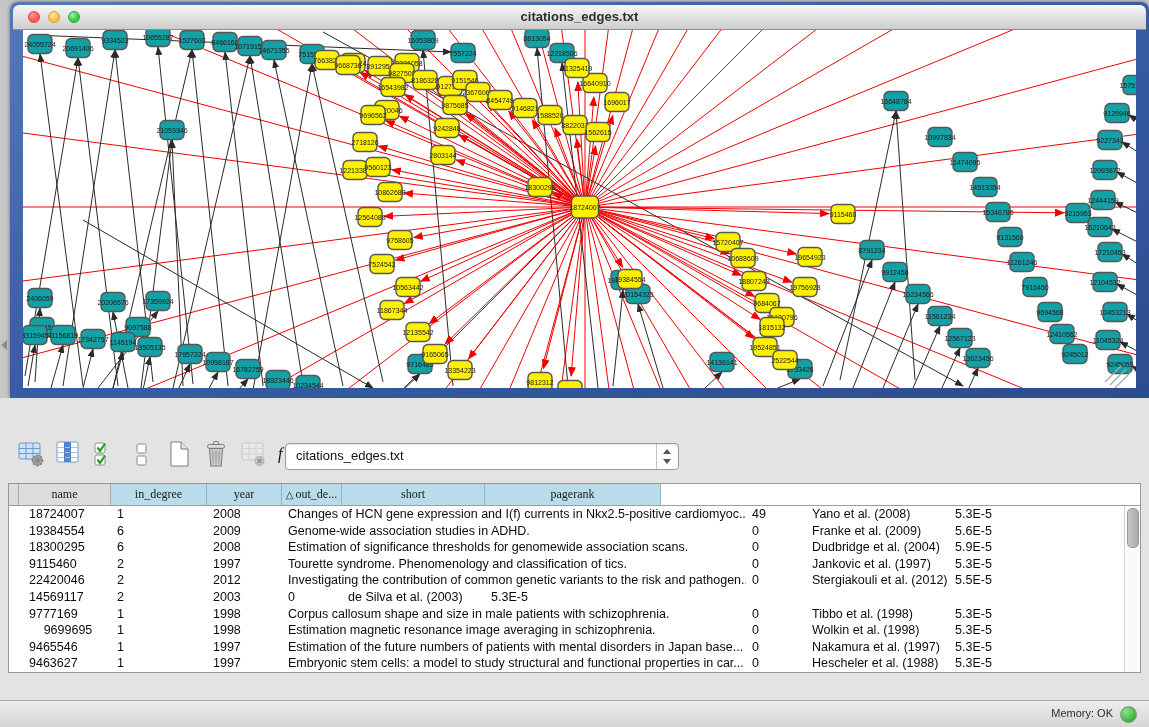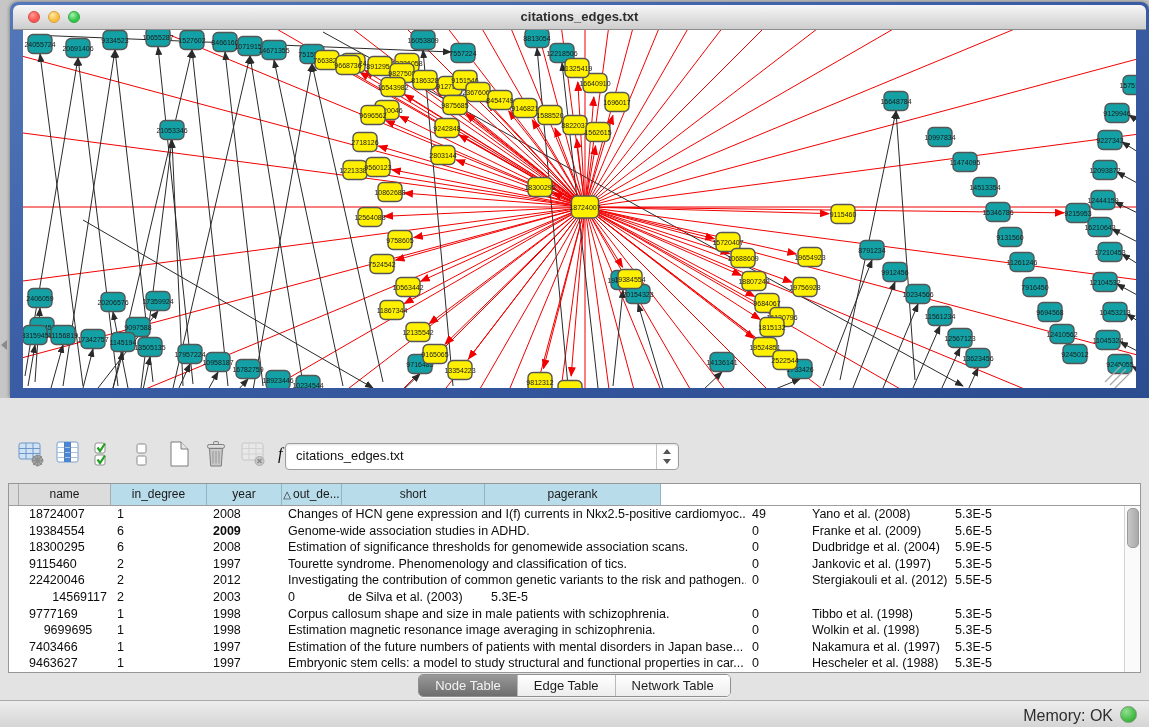--- a/index.html
+++ b/index.html
@@ -47,42 +47,42 @@
   .combo-stepper{position:absolute;right:0;top:0;width:21px;height:100%;border-left:1px solid #c4c4c4;}
   .combo-stepper .up,.combo-stepper .down{position:absolute;left:6px;width:0;height:0;
     border-left:4.5px solid transparent;border-right:4.5px solid transparent;}
   .combo-stepper .up{top:5px;border-bottom:5px solid #555;}
   .combo-stepper .down{bottom:5px;border-top:5px solid #555;}
   
   .table-wrap{position:absolute;left:8px;top:85px;width:1131px;height:188px;background:#fff;
     border:1px solid #979797;overflow:hidden;}
   .thead{display:flex;height:21px;border-bottom:1px solid #9e9e9e;}
   .th{box-sizing:border-box;height:21px;line-height:20px;font-size:12px;color:#1a1a1a;
-    text-align:center;background:#b9dcea;border-right:1px solid #8fb4c4;overflow:hidden;white-space:nowrap;}
+    text-align:center;background:#b9dcea;border-right:1px solid #8fb4c4;overflow:hidden;white-space:nowrap;font-family:Liberation Serif, serif;}
   .th.gray{background:#dcdcdc;border-right:1px solid #aaa;}
   .sort-ind{font-size:10px;margin-right:2px;}
   .tbody{position:absolute;left:0;top:22px;right:15px;bottom:0;overflow:hidden;}
   .tr{display:flex;height:16.6px;}
   .td{box-sizing:border-box;padding:1px 4px 0 6px;font-size:12.5px;color:#0c0c0c;
     white-space:nowrap;overflow:hidden;}
   .vscroll{position:absolute;right:0;top:22px;bottom:0;width:15px;background:#fafafa;border-left:1px solid #d4d4d4;}
   .vthumb{position:absolute;left:2px;top:2px;width:10px;height:38px;border-radius:5px;
     background:linear-gradient(90deg,#c7c7c7,#a9a9a9);border:1px solid #9b9b9b;}
   
   .tabbar{position:absolute;left:0;right:0;top:276px;height:24px;display:flex;justify-content:center;}
   .segmented{display:inline-flex;height:21px;border:1px solid #8f8f8f;border-radius:5px;overflow:hidden;
     background:#fff;box-shadow:0 1px 0 rgba(255,255,255,.6);}
   .segment{height:21px;line-height:21px;font-size:13px;padding:0 16px;color:#1d1d1d;
     background:linear-gradient(#ffffff,#ededed);border-left:1px solid #b9b9b9;cursor:default;}
   .segment:first-child{border-left:none;}
   .segment.selected{background:linear-gradient(#989898,#6e6e6e);color:#f3f3f3;}
   
   .statusbar{position:absolute;left:0;right:0;bottom:0;height:26px;
     background:linear-gradient(#ededed,#d5d5d5);border-top:1px solid #ababab;}
-  .memory-label{position:absolute;right:36px;top:6px;font-size:16px;color:#2e2e2e;}
+  .memory-label{position:absolute;right:36px;top:6px;font-size:11px;color:#2e2e2e;}
   .memory-dot{position:absolute;right:12px;top:5px;width:15px;height:15px;border-radius:50%;
     background:radial-gradient(circle at 35% 30%,#8fe28f,#3cb53c 70%);border:1px solid #7a9a7a;}
 </style>
 </head>
 <body>
 
 <div id="net-window">
   <div class="titlebar">
     <div class="lights">
       <div class="light red"></div>
@@ -825,21 +825,21 @@
           <div class="td" style="width: 75px;">2008</div>
           <div class="td" style="width: 464px;">Changes of HCN gene expression and I(f) currents in Nkx2.5-positive cardiomyoc...</div>
           <div class="td" style="width: 60px;">49</div>
           <div class="td" style="width: 143px;">Yano et al. (2008)</div>
           <div class="td" style="width: 176px;">5.3E-5</div>
         </div>
         <div class="tr">
           <div class="td" style="width: 10px;"></div>
           <div class="td" style="width: 92px; padding-left: 10px;">19384554</div>
           <div class="td" style="width: 96px;">6</div>
-          <div class="td" style="width: 75px; font-weight: bold;">2009</div>
+          <div class="td" style="width: 75px;">2009</div>
           <div class="td" style="width: 464px;">Genome-wide association studies in ADHD.</div>
           <div class="td" style="width: 60px;">0</div>
           <div class="td" style="width: 143px;">Franke et al. (2009)</div>
           <div class="td" style="width: 176px;">5.6E-5</div>
         </div>
         <div class="tr">
           <div class="td" style="width: 10px;"></div>
           <div class="td" style="width: 92px; padding-left: 10px;">18300295</div>
           <div class="td" style="width: 96px;">6</div>
           <div class="td" style="width: 75px;">2008</div>
@@ -863,21 +863,21 @@
           <div class="td" style="width: 92px; padding-left: 10px;">22420046</div>
           <div class="td" style="width: 96px;">2</div>
           <div class="td" style="width: 75px;">2012</div>
           <div class="td" style="width: 464px;">Investigating the contribution of common genetic variants to the risk and pathogen...</div>
           <div class="td" style="width: 60px;">0</div>
           <div class="td" style="width: 143px;">Stergiakouli et al. (2012)</div>
           <div class="td" style="width: 176px;">5.5E-5</div>
         </div>
         <div class="tr">
           <div class="td" style="width: 10px;"></div>
-          <div class="td" style="width: 92px; padding-left: 10px; text-align: right;">14569117</div>
+          <div class="td" style="width: 92px; padding-left: 10px;">14569117</div>
           <div class="td" style="width: 96px;">2</div>
           <div class="td" style="width: 75px;">2003</div>
           <div class="td" style="width: 60px;">0</div>
           <div class="td" style="width: 143px;">de Silva et al. (2003)</div>
           <div class="td" style="width: 176px;">5.3E-5</div>
         </div>
         <div class="tr">
           <div class="td" style="width: 10px;"></div>
           <div class="td" style="width: 92px; padding-left: 10px;">9777169</div>
           <div class="td" style="width: 96px;">1</div>
@@ -892,21 +892,21 @@
           <div class="td" style="width: 92px; padding-left: 10px; text-align: center;">9699695</div>
           <div class="td" style="width: 96px;">1</div>
           <div class="td" style="width: 75px;">1998</div>
           <div class="td" style="width: 464px;">Estimation magnetic resonance image averaging in schizophrenia.</div>
           <div class="td" style="width: 60px;">0</div>
           <div class="td" style="width: 143px;">Wolkin et al. (1998)</div>
           <div class="td" style="width: 176px;">5.3E-5</div>
         </div>
         <div class="tr">
           <div class="td" style="width: 10px;"></div>
-          <div class="td" style="width: 92px; padding-left: 10px;">7403466</div>
+          <div class="td" style="width: 92px; padding-left: 10px;">9465546</div>
           <div class="td" style="width: 96px;">1</div>
           <div class="td" style="width: 75px;">1997</div>
           <div class="td" style="width: 464px;">Estimation of the future numbers of patients with mental disorders in Japan base...</div>
           <div class="td" style="width: 60px;">0</div>
           <div class="td" style="width: 143px;">Nakamura et al. (1997)</div>
           <div class="td" style="width: 176px;">5.3E-5</div>
         </div>
         <div class="tr">
           <div class="td" style="width: 10px;"></div>
           <div class="td" style="width: 92px; padding-left: 10px;">9463627</div>
@@ -916,25 +916,18 @@
           <div class="td" style="width: 60px;">0</div>
           <div class="td" style="width: 143px;">Hescheler et al. (1988)</div>
           <div class="td" style="width: 176px;">5.3E-5</div>
         </div>
       </div>
     <div class="vscroll">
       <div class="vthumb"></div>
     </div>
   </div>
 
-  <div class="tabbar">
-    <div class="segmented">
-      <div class="segment selected">Node Table</div>
-      <div class="segment">Edge Table</div>
-      <div class="segment">Network Table</div>
-    </div>
-  </div>
 
   <div class="statusbar">
     <span class="memory-label">Memory: OK</span>
     <span class="memory-dot"></span>
   </div>
 </div>
 
 </body></html>

